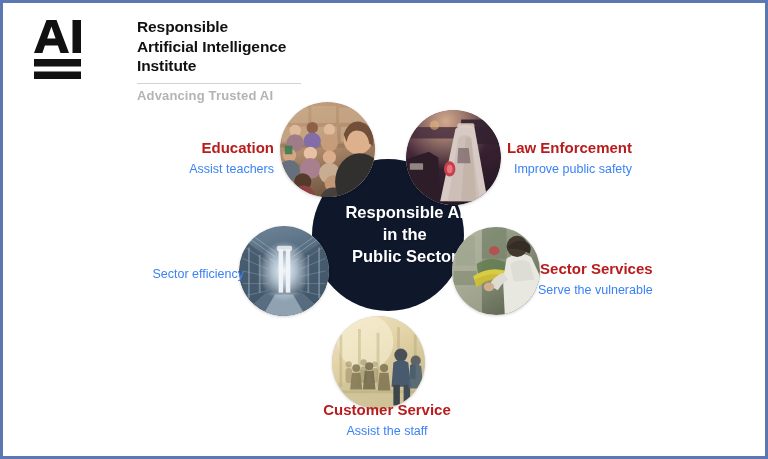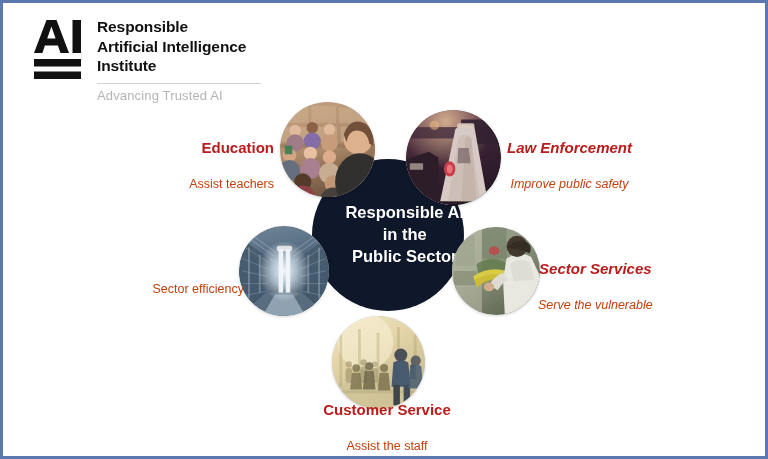--- a/index.html
+++ b/index.html
@@ -32,40 +32,41 @@
   .logo-mark {
     width: 50px;
     flex: 0 0 50px;
     margin-right: 14px;
     padding-top: 2px;
   }
   .logo-mark svg { display: block; }
 
   .logo-text {
     position: relative;
+    margin-left: 40px;
   }
   .logo-title {
     font-size: 15.5px;
     font-weight: 600;
     line-height: 1.27;
     color: #111111;
     letter-spacing: -0.1px;
     white-space: pre-line;
   }
   .logo-divider {
     width: 164px;
     height: 1px;
     background: #d2d2d2;
     margin: 7px 0 4px 0;
   }
   .logo-tagline {
     font-size: 13px;
     color: #b4b4b4;
     letter-spacing: 0.15px;
-    font-weight: 400;
+    font-weight: 700;
   }
 
   
   .diagram {
     position: absolute;
     left: 0;
     top: 0;
     width: 768px;
     height: 459px;
   }
@@ -115,27 +116,27 @@
   .label-title {
     font-size: 15px;
     font-weight: 700;
     color: #b91c1c;
     line-height: 1.2;
     white-space: nowrap;
   }
   .label-sub {
     font-size: 12.5px;
     font-weight: 400;
-    color: #c2410c;
+    color: #3b82f6;
     line-height: 1.35;
-    margin-top: 19px;
+    margin-top: 4px;
     white-space: nowrap;
   }
   .align-right { text-align: right; }
-  .align-left  { text-align: center; font-style: italic; }
+  .align-left  { text-align: right; }
   .align-center{ text-align: center; }
 
   .lb-education        { right: 497px; top: 136px; }
   .lb-law-enforcement  { left: 504px;  top: 136px; }
   .lb-social-services  { left: 535px;  top: 257px; }
   .lb-immigration      { right: 527px; top: 259px; }
   .lb-customer-service { left: 0; right: 0; top: 398px; }
 </style>
 </head>
 <body>

